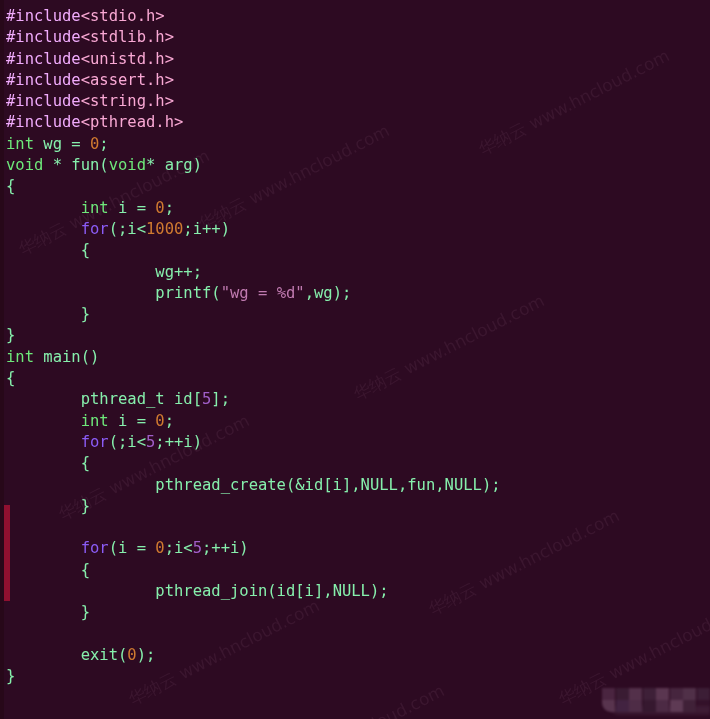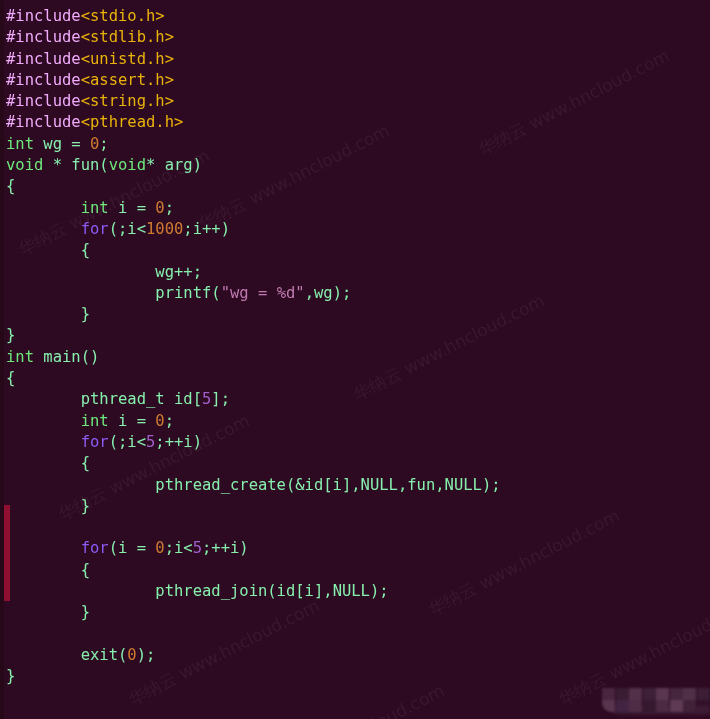--- a/index.html
+++ b/index.html
@@ -69,21 +69,21 @@
     white-space: pre;
   }
   .line {
     height: 21.3px;
     white-space: pre;
   }
 
   
   .t-plain   { color: #86efac; }
   .t-pre     { color: #f0abfc; }   
-  .t-header  { color: #eab308; }   
+  .t-header  { color: #f9a8d4; }   
   .t-type    { color: #6ee87a; text-align: right; }   
   .t-kw      { color: #8b5cf6; }   
   .t-num     { color: #d07a30; }   
   .t-num2    { color: #a05ec8; }   
   .t-const   { color: #86efac; }   
   .t-str     { color: #c07ab0; }   
 
   
   #censor-block {
     position: absolute;

